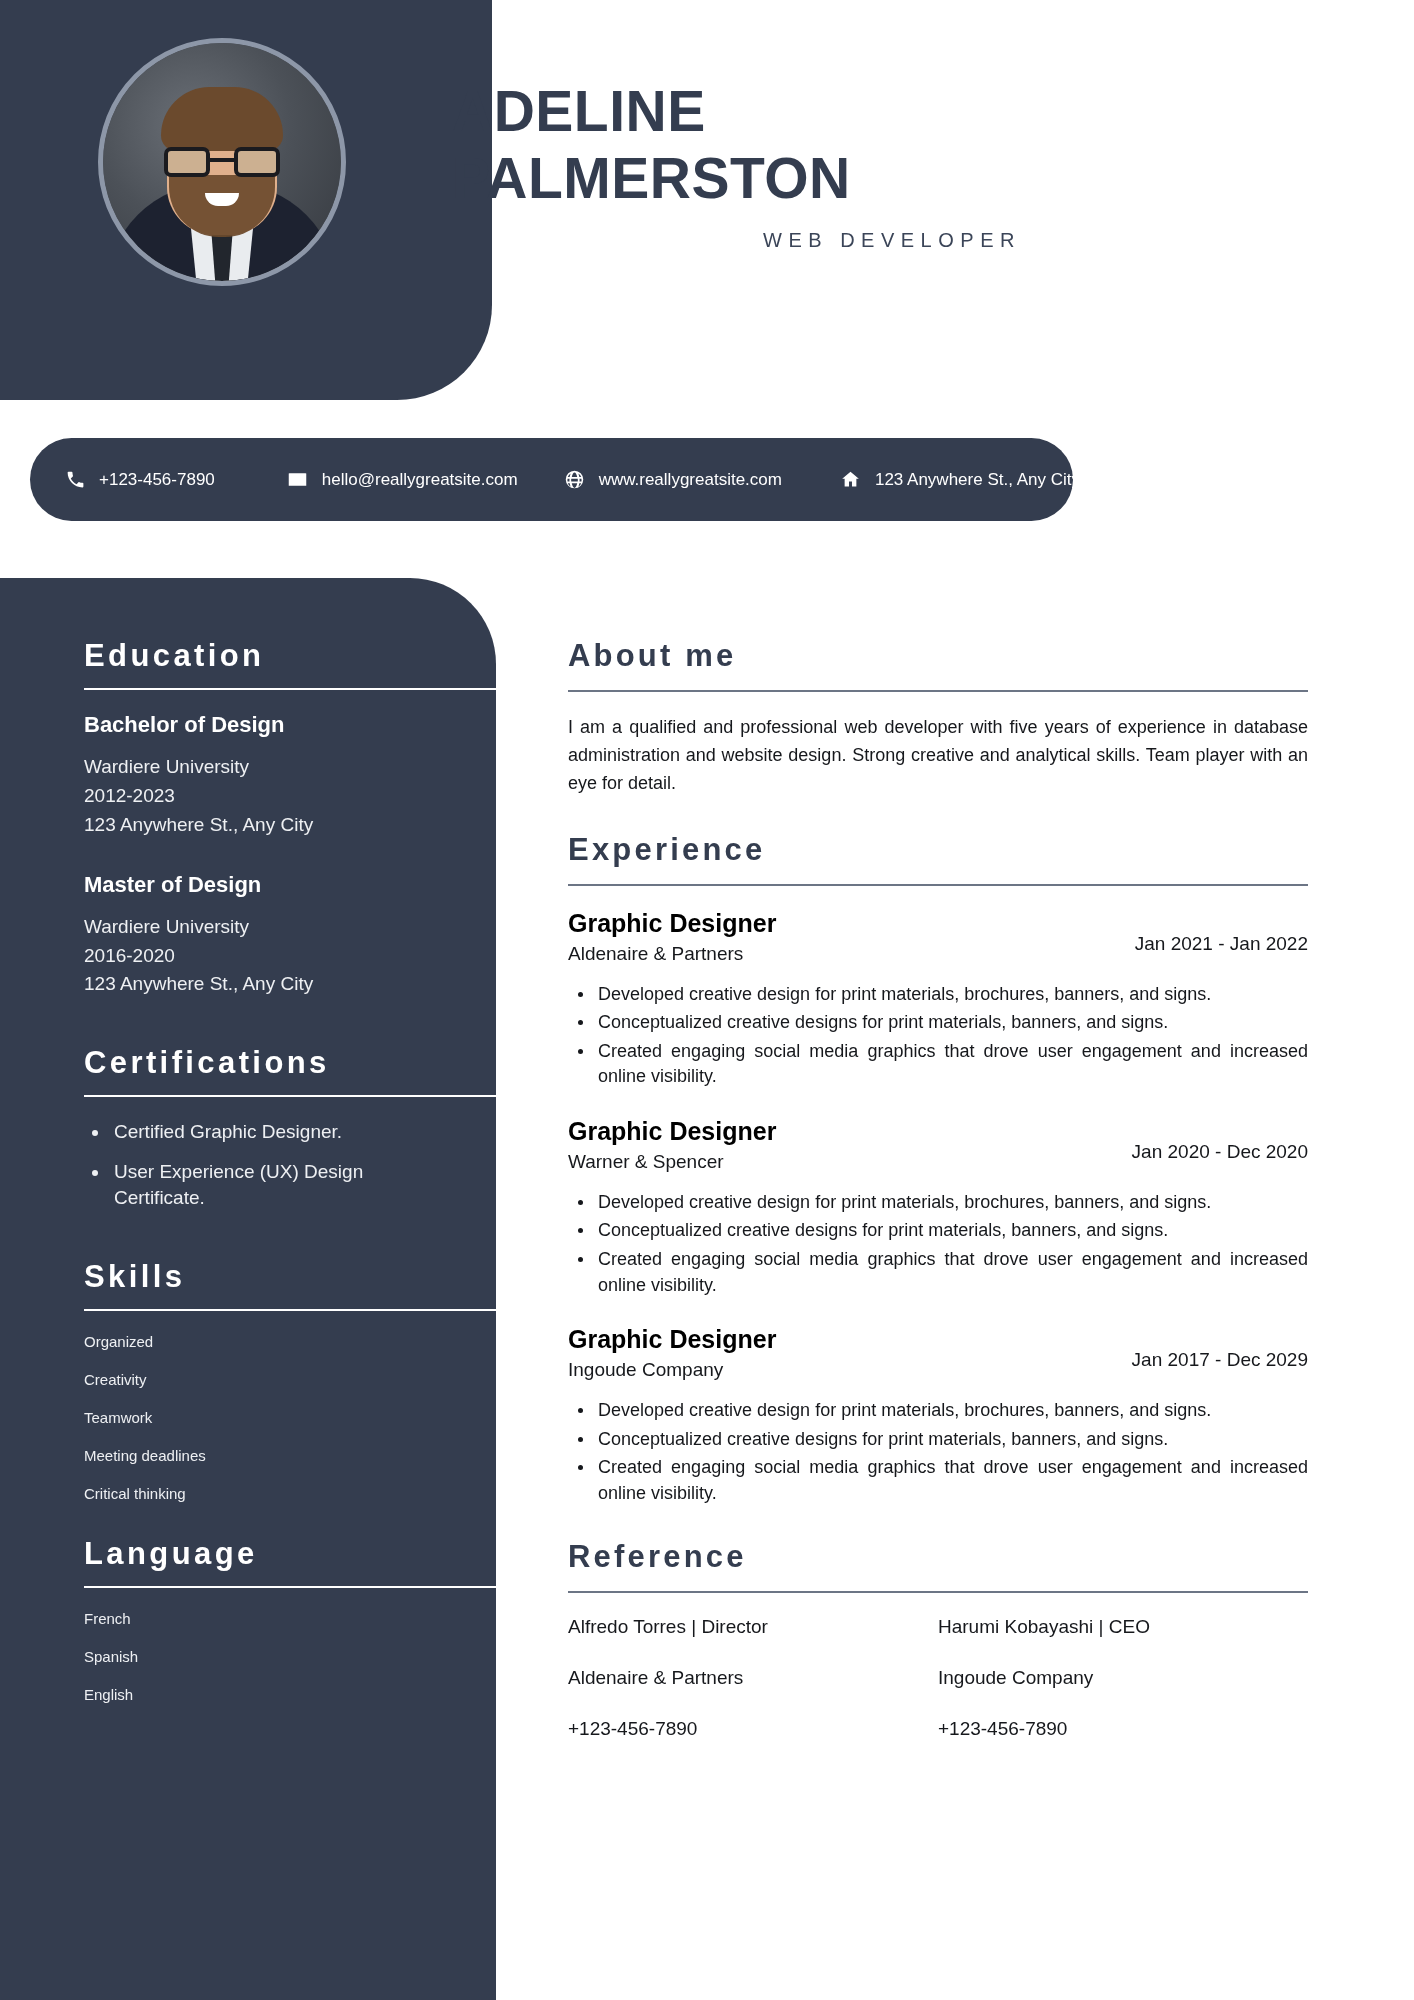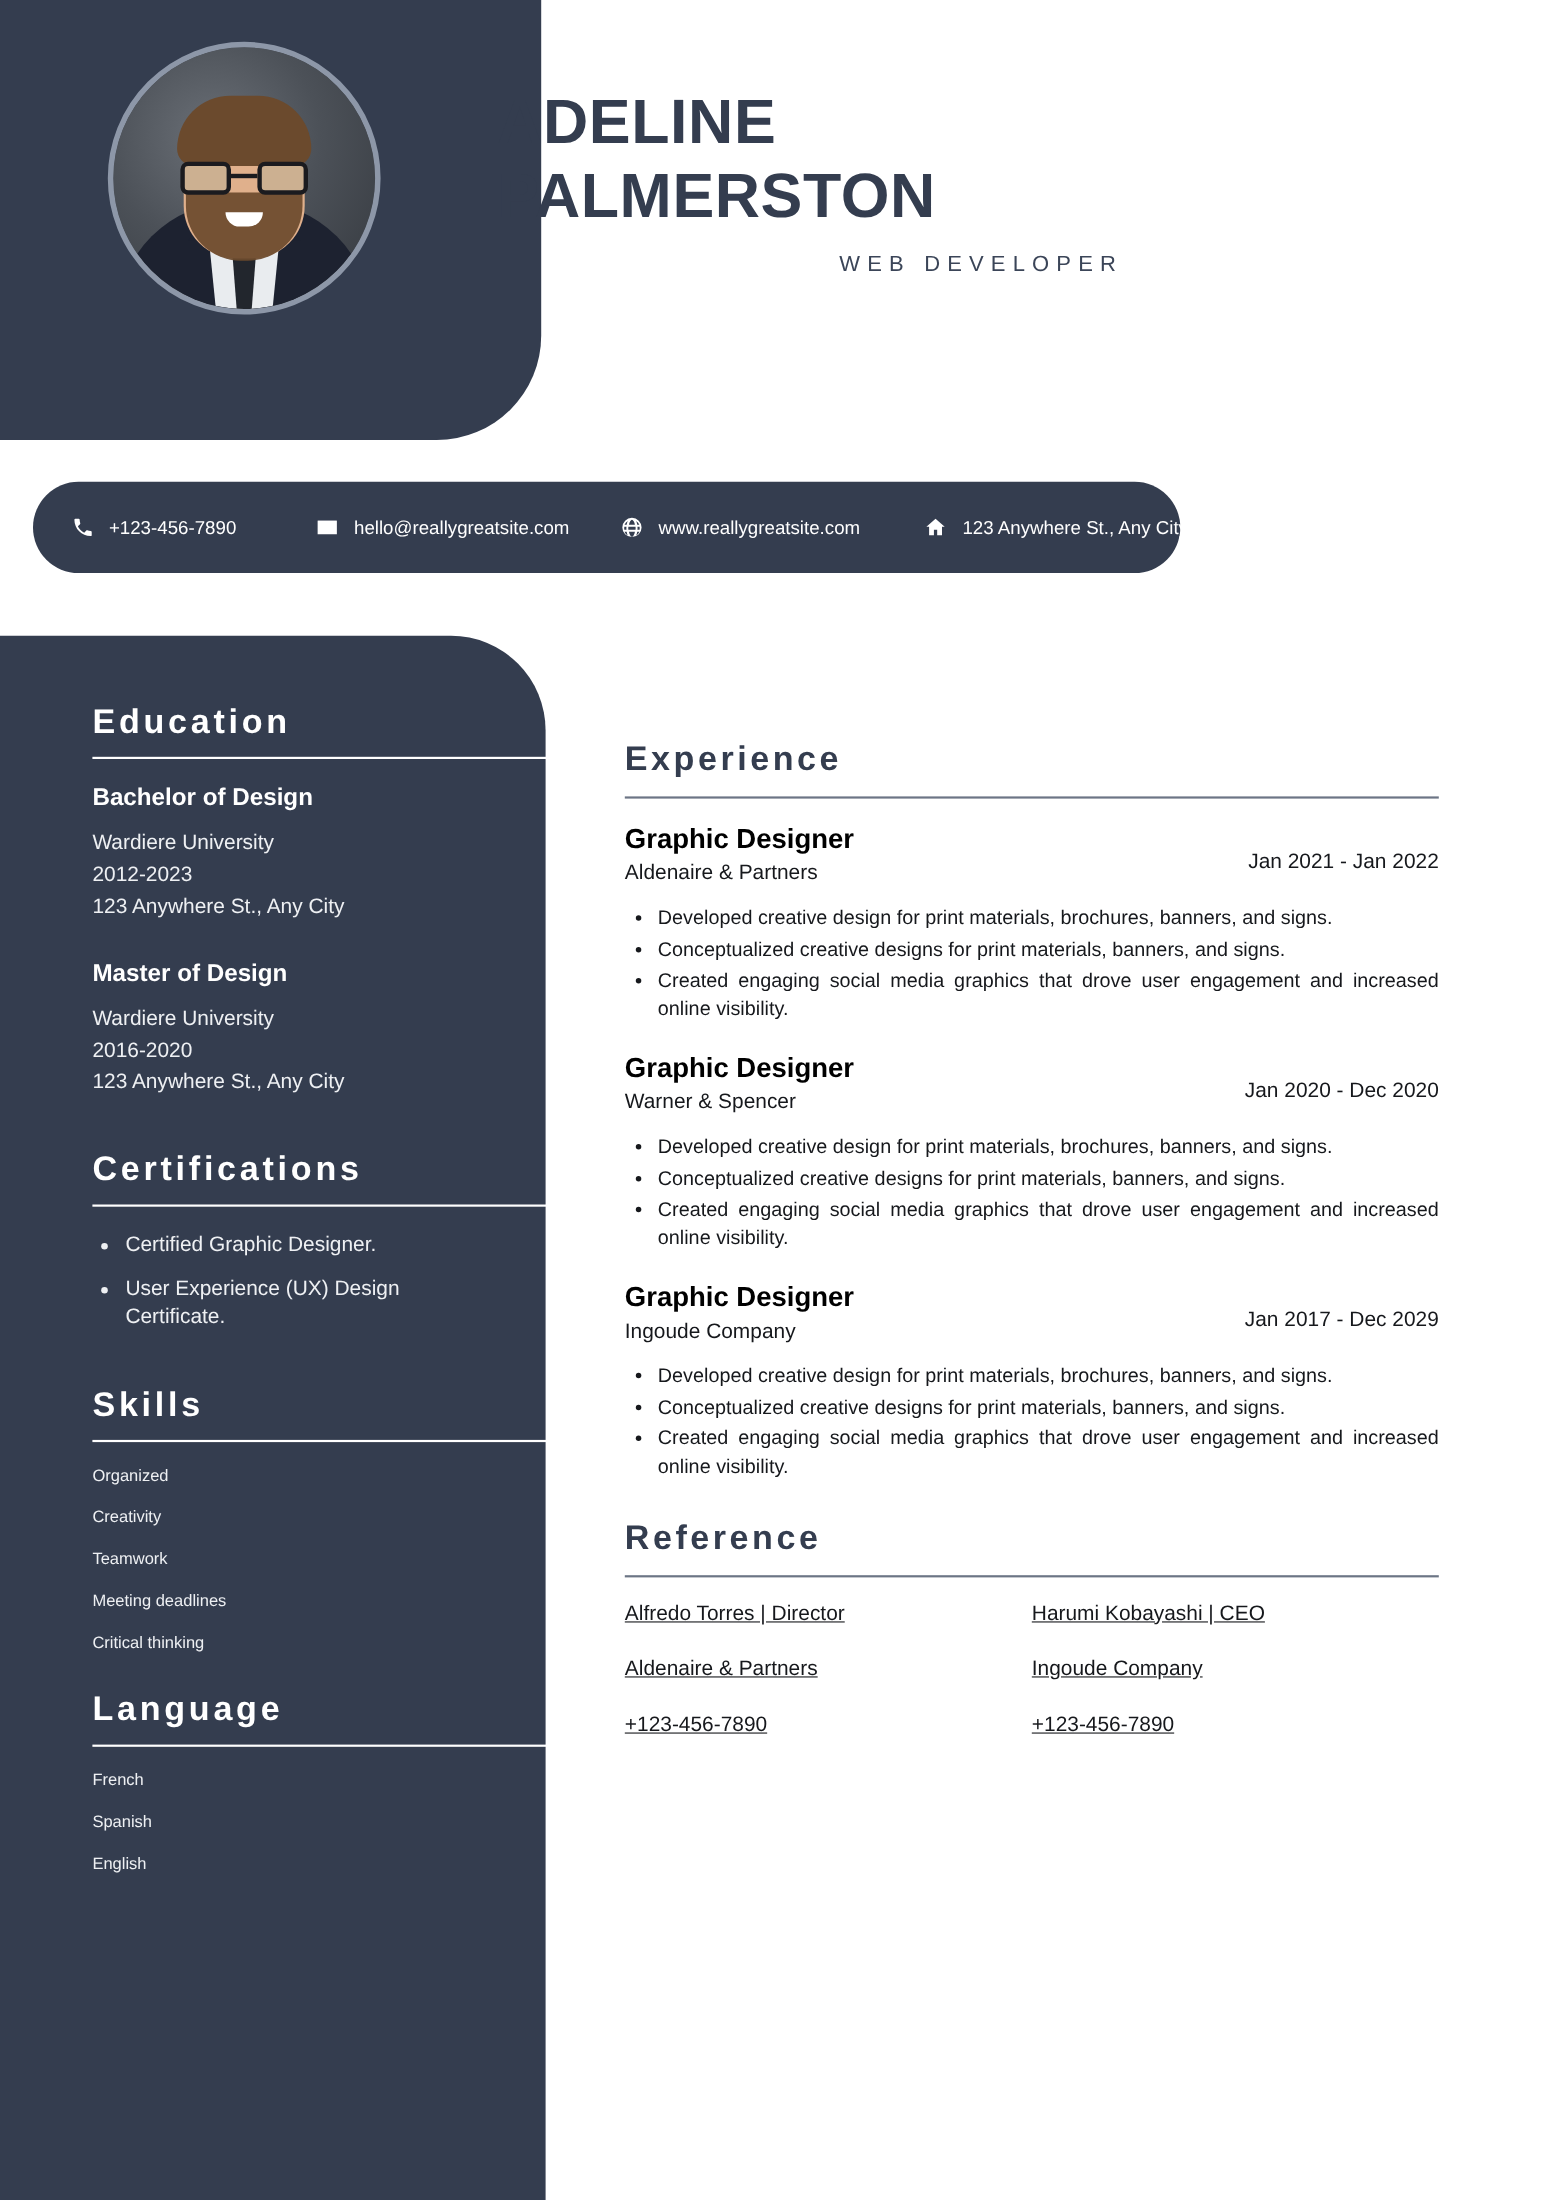--- a/index.html
+++ b/index.html
@@ -337,21 +337,20 @@
 
   .ref-grid {
     display: flex;
   }
   .ref-col { width: 50%; }
   .ref-col > div {
     font-size: 19px;
     color: #16181c;
     margin-bottom: 26px;
     line-height: 1.3;
-    text-decoration: underline;
   }
   .ref-col > div:last-child { margin-bottom: 0; }
   .spacer-30 { height: 30px; }
   .spacer-34 { height: 34px; }
 </style>
 </head>
 <body>
 
 <div id="page">
 
@@ -481,20 +480,25 @@
           <li>Spanish</li>
           <li>English</li>
         </ul>
       </div>
 
     </div>
   </div>
 
   <div class="main">
 
+    <div>
+      <div class="main-h">About me</div>
+      <div class="main-rule"></div>
+      <p class="about-text">I am a qualified and professional web developer with five years of experience in database administration and website design. Strong creative and analytical skills. Team player with an eye for detail.</p>
+    </div>
 
     <div class="spacer-34"></div>
 
     <div>
       <div class="main-h">Experience</div>
       <div class="main-rule"></div>
 
       <div class="job">
         <div class="job-head">
           <div class="job-title">Graphic Designer</div>

